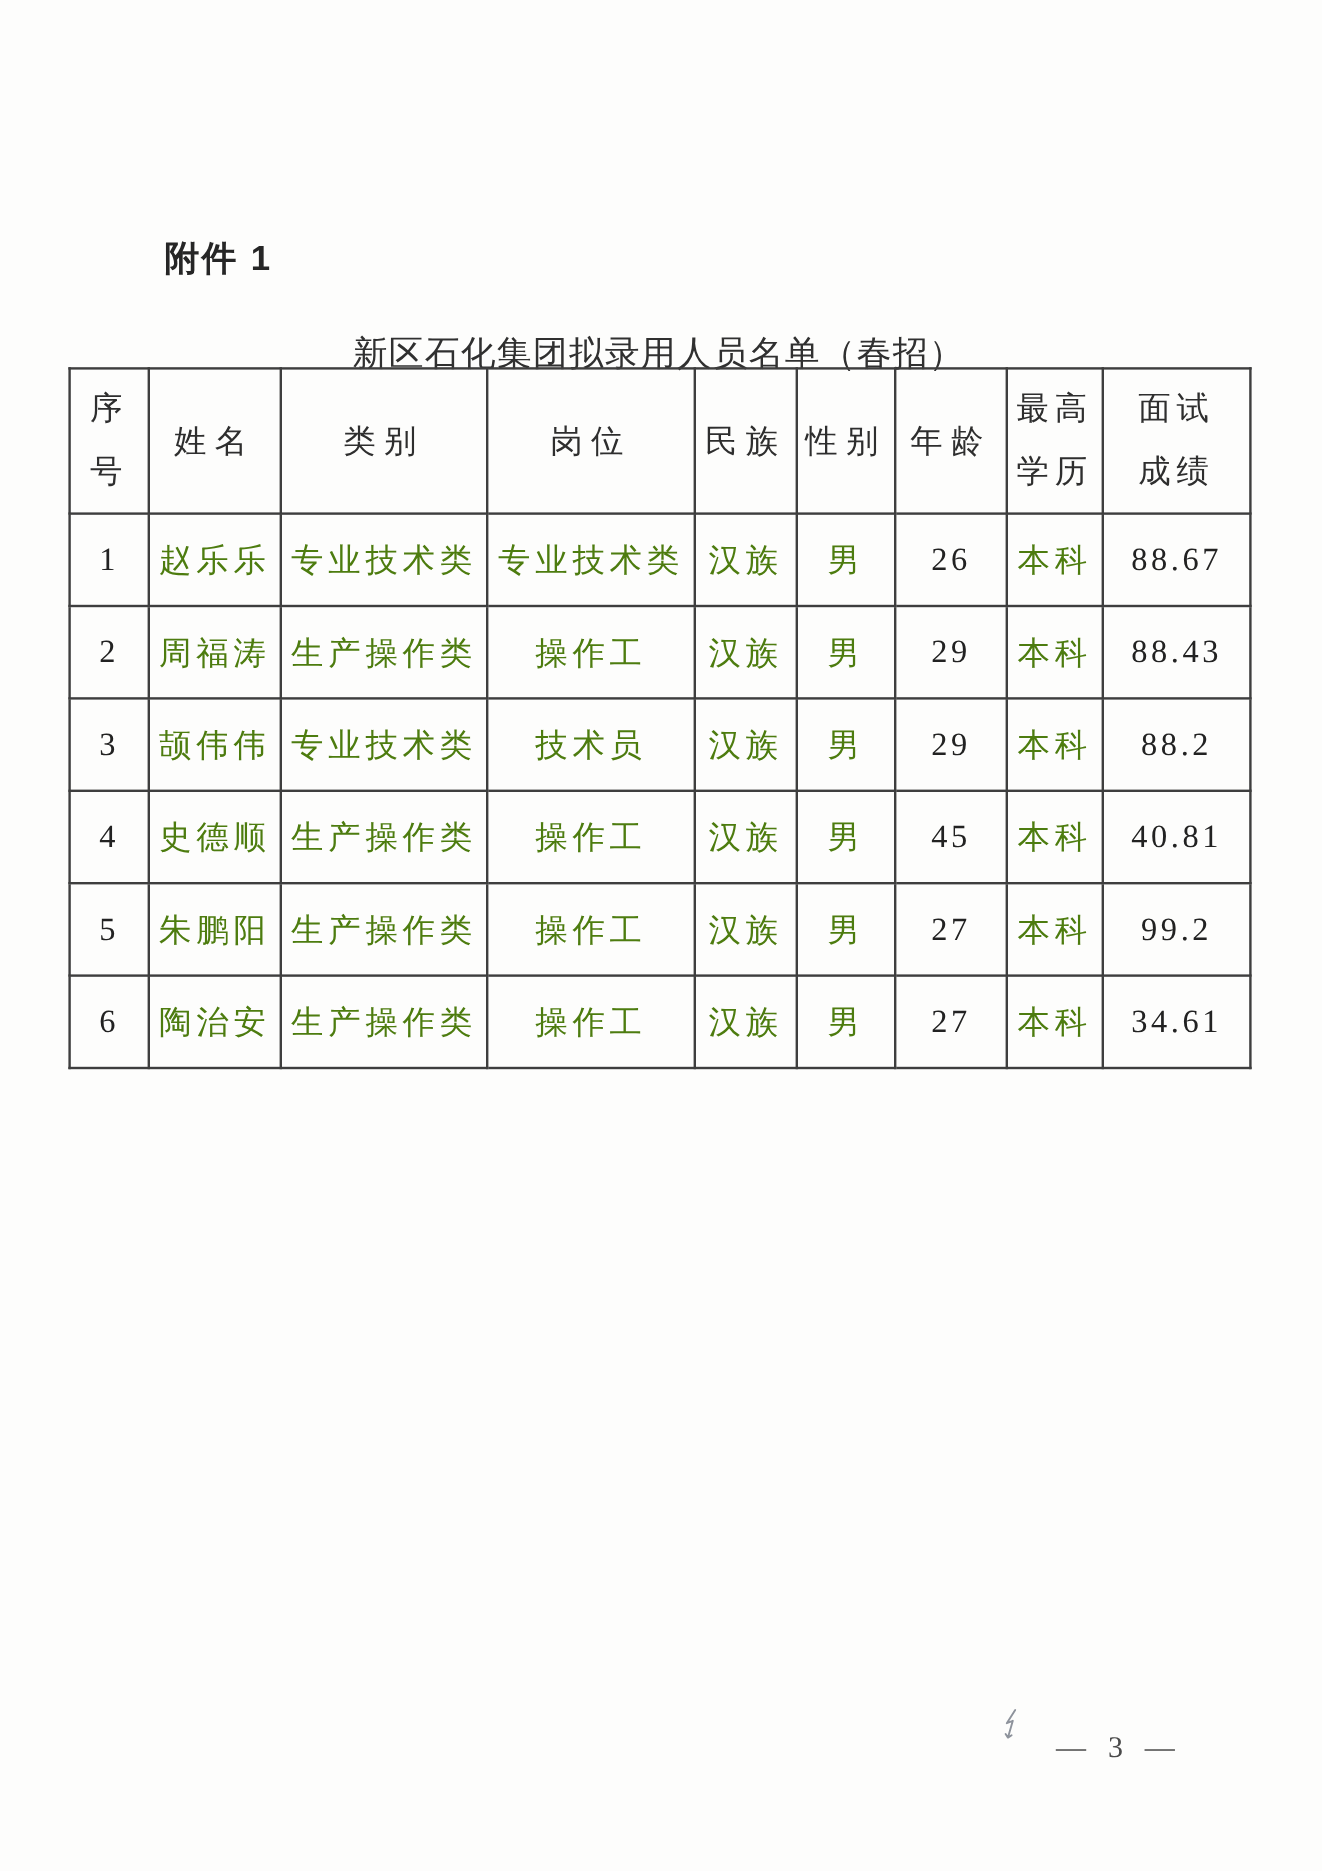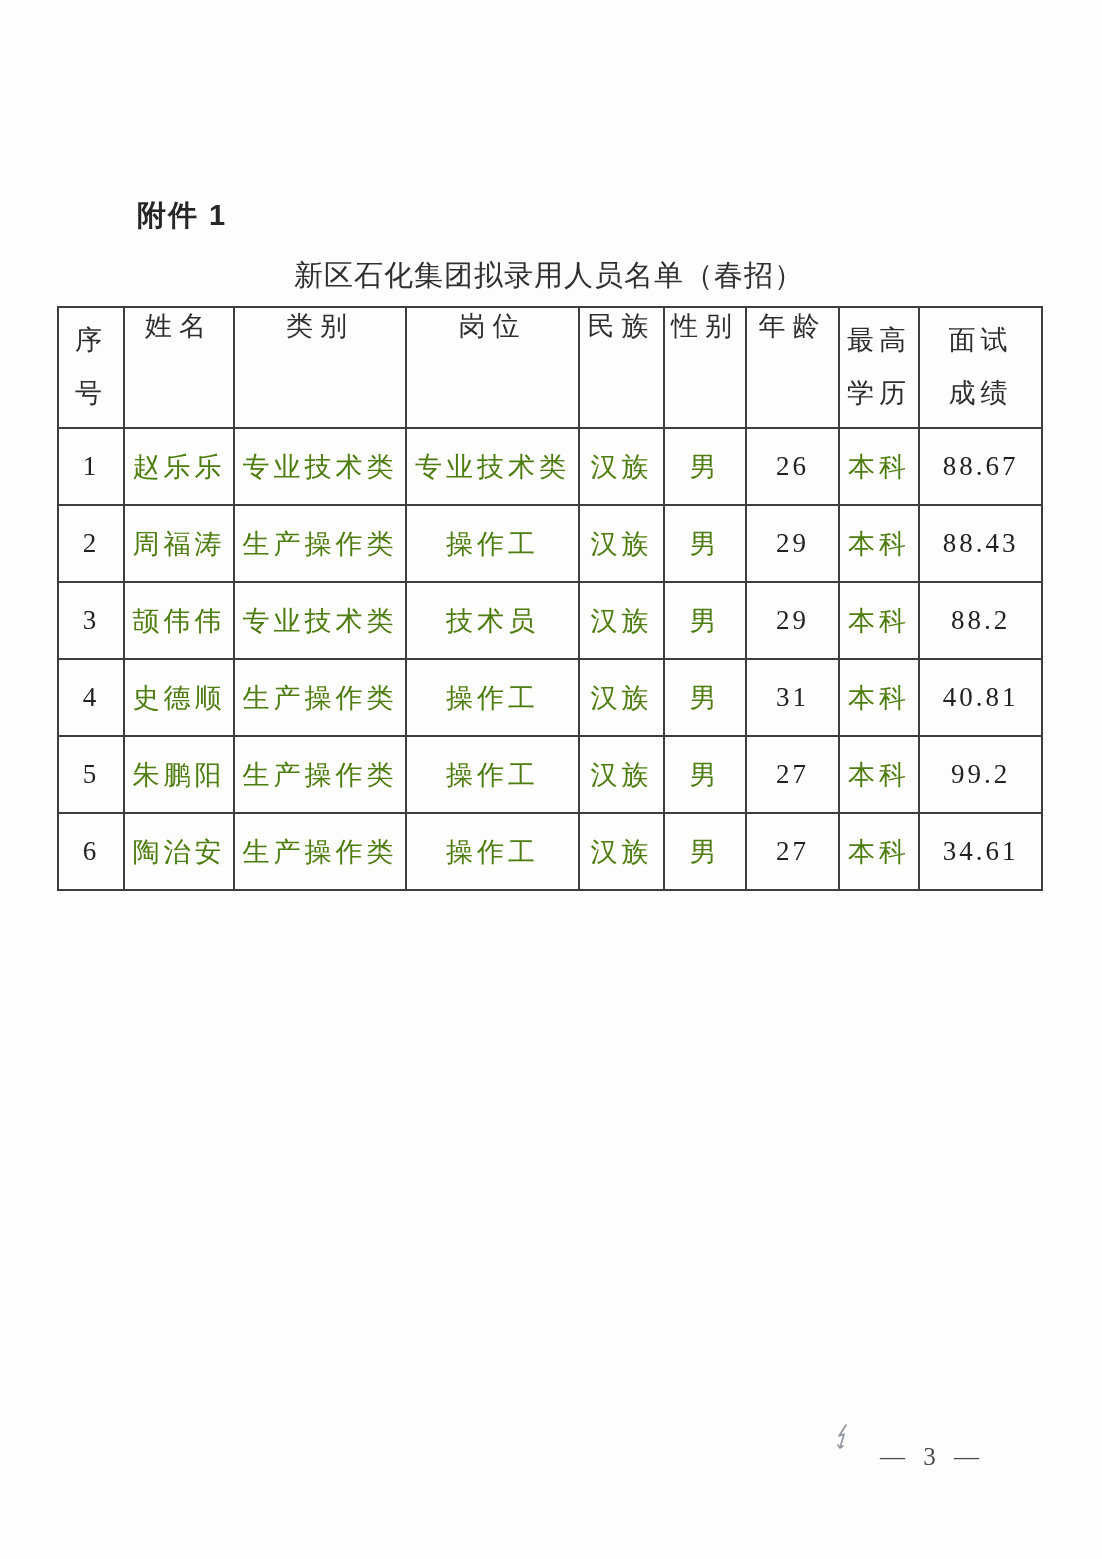--- a/index.html
+++ b/index.html
@@ -20,21 +20,21 @@
     top: 196px;
     font-family: "Liberation Sans", "DejaVu Sans", sans-serif;
     font-weight: 700;
     font-size: 29px;
     color: #262626;
     letter-spacing: 2px;
   }
   .title {
     position: absolute;
     left: 57px;
-    top: 256px;
+    top: 275px;
     width: 984px;
     text-align: center;
     font-size: 29px;
     color: #303030;
     letter-spacing: 1px;
   }
   table.roster {
     position: absolute;
     left: 57px;
     top: 306px;
@@ -57,21 +57,21 @@
     vertical-align: middle;
     font-weight: normal;
     overflow: hidden;
   }
   table.roster thead tr { height: 119px; }
   table.roster tbody tr { height: 77px; }
   th .hwrap {
     display: flex;
     flex-direction: column;
     align-items: center;
-    justify-content: flex-start;
+    justify-content: center;
     height: 119px;
     font-size: 27px;
     letter-spacing: 7px;
     color: #2e2e2e;
   }
   th .hwrap.two-line {
     justify-content: space-between;
     padding: 14px 0 16px 0;
     letter-spacing: 5px;
   }
@@ -201,21 +201,21 @@
         <td class="zh">本科</td>
         <td class="num">88.2</td>
       </tr>
       <tr>
         <td class="num">4</td>
         <td class="zh">史德顺</td>
         <td class="zh">生产操作类</td>
         <td class="zh">操作工</td>
         <td class="zh">汉族</td>
         <td class="zh">男</td>
-        <td class="num">31</td>
+        <td class="num">45</td>
         <td class="zh">本科</td>
         <td class="num">40.81</td>
       </tr>
       <tr>
         <td class="num">5</td>
         <td class="zh">朱鹏阳</td>
         <td class="zh">生产操作类</td>
         <td class="zh">操作工</td>
         <td class="zh">汉族</td>
         <td class="zh">男</td>

